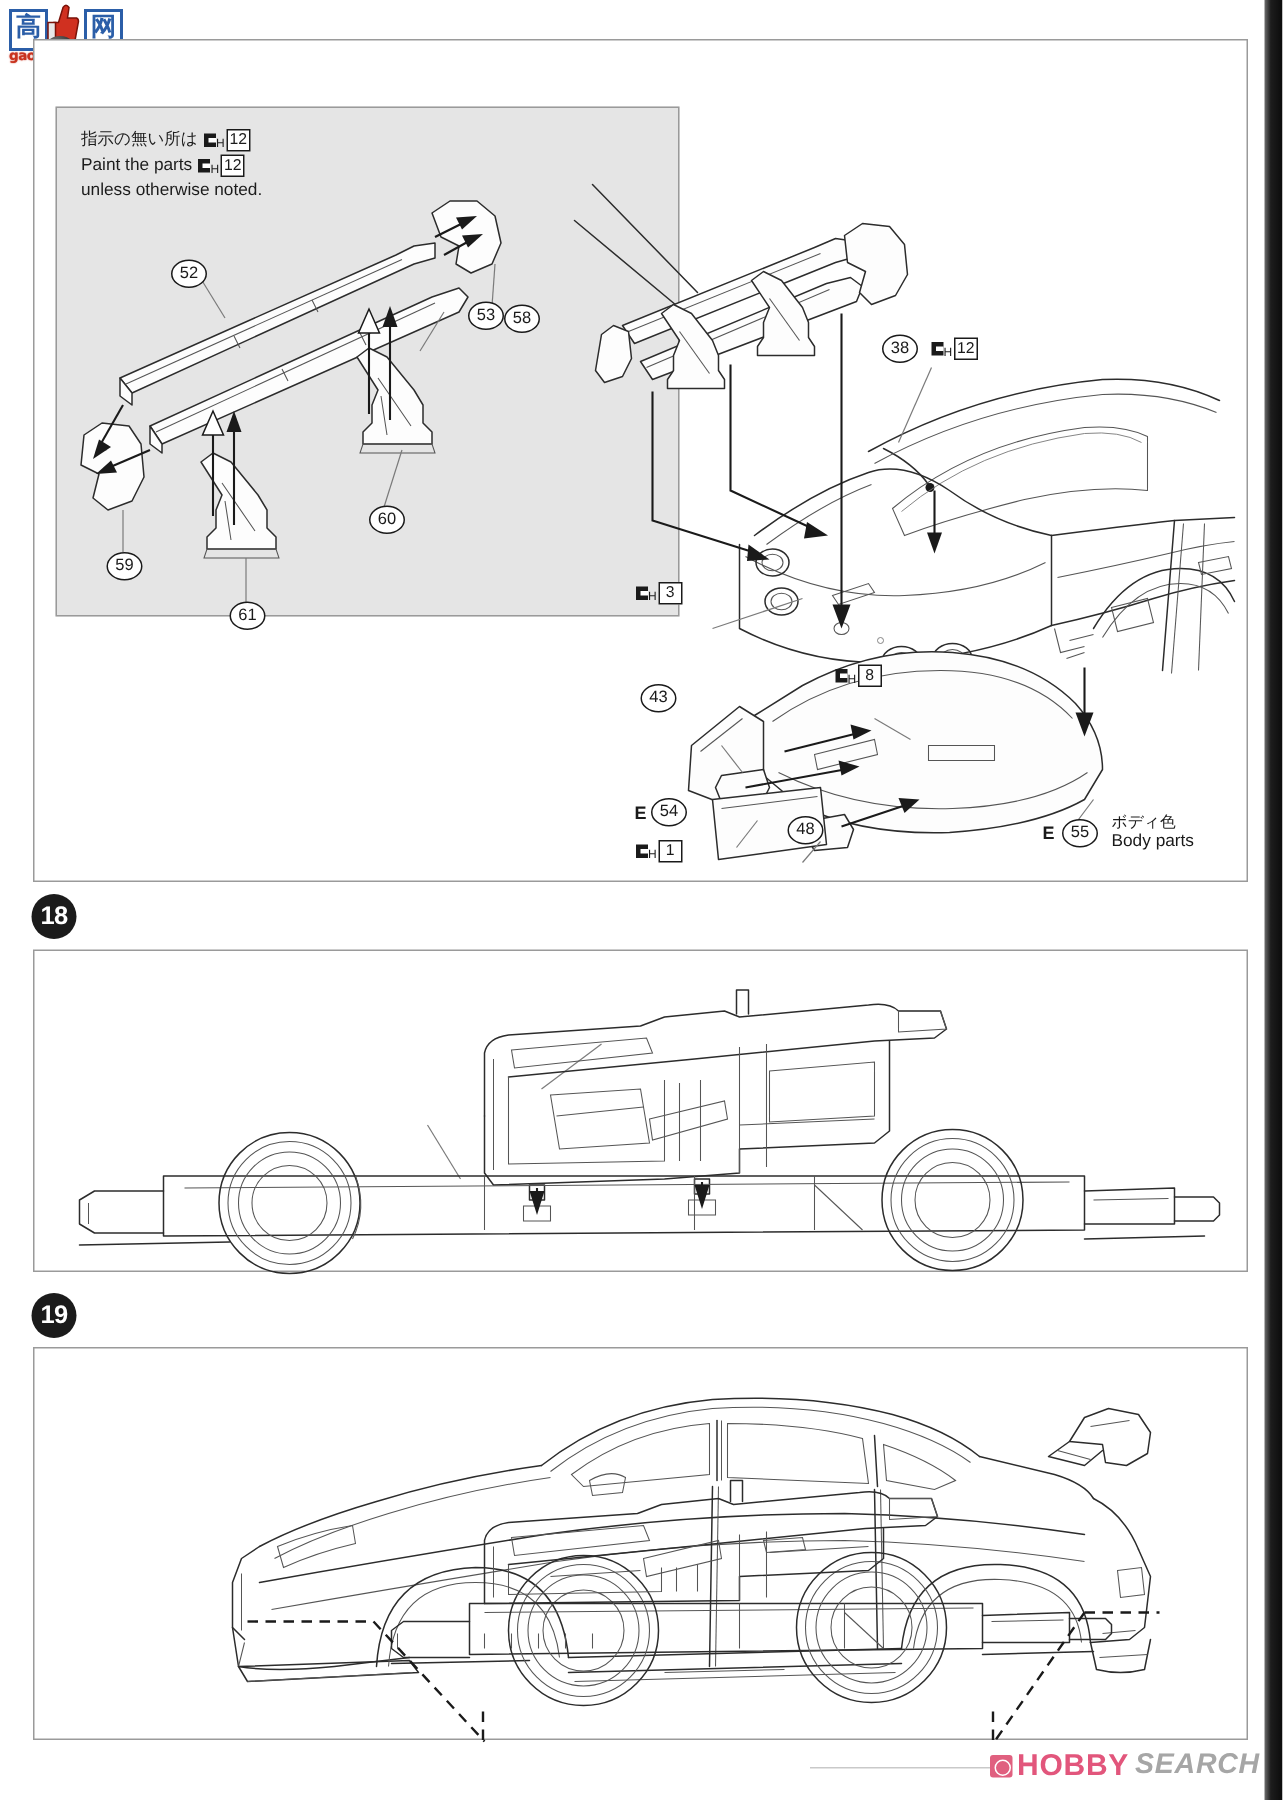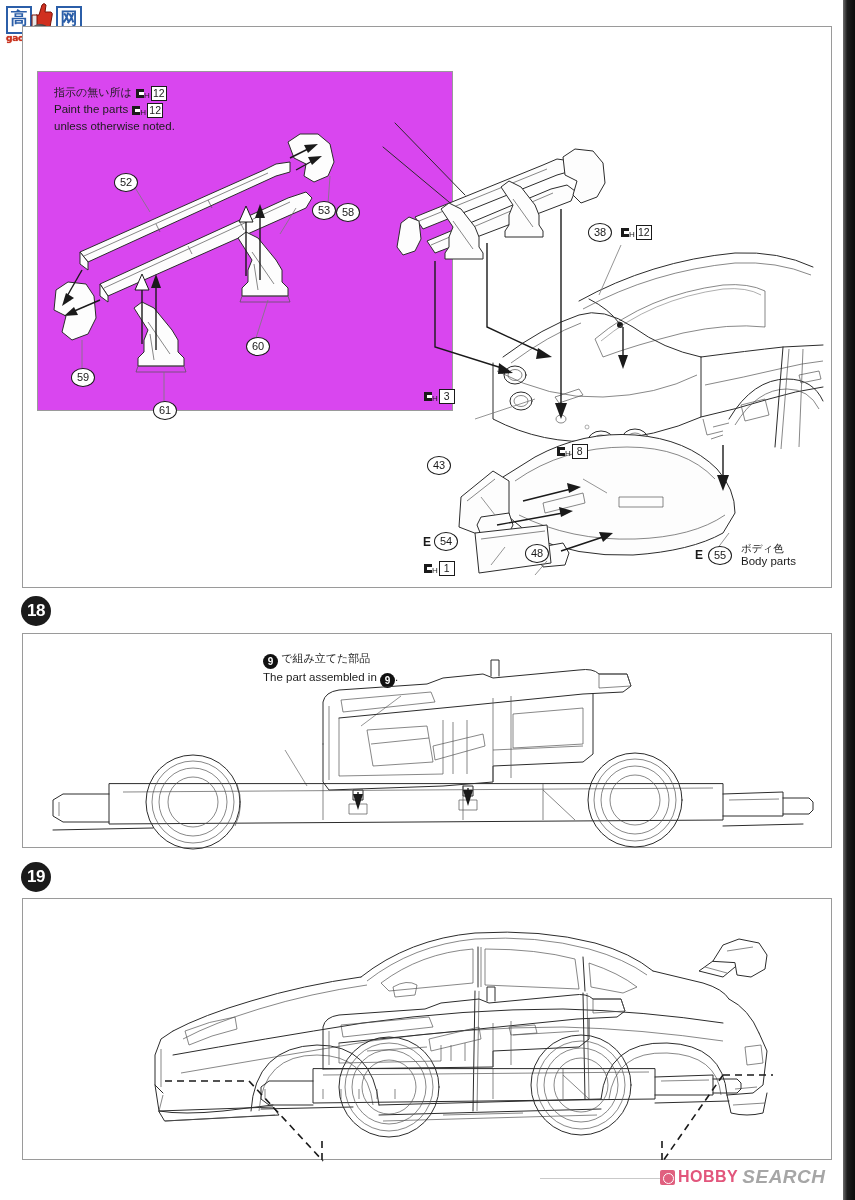--- a/index.html
+++ b/index.html
@@ -51,21 +51,21 @@
     border:1px solid #9a9a9a;
     background:#ffffff;
     box-sizing:border-box;
   }
   #panel-17{left:22px;top:26px;width:810px;height:562px;}
   #panel-18{left:22px;top:633px;width:810px;height:215px;}
   #panel-19{left:22px;top:898px;width:810px;height:262px;}
 
   .inner-box{
     position:absolute;left:14px;top:44px;width:416px;height:340px;
-    border:1px solid #9a9a9a;box-sizing:border-box;background:#d946ef;
+    border:1px solid #9a9a9a;box-sizing:border-box;background:#e5e5e5;
   }
 
   
   .step-marker{
     position:absolute;width:30px;height:30px;border-radius:50%;
     background:#1b1b1b;color:#ffffff;
     font-size:17px;font-weight:bold;
     display:flex;align-items:center;justify-content:center;
     font-family:"Liberation Sans",sans-serif;
     letter-spacing:-0.5px;
@@ -139,21 +139,21 @@
   }
   .hs-mark{
     width:15px;height:15px;background:#e0607f;border-radius:2px;
     margin-right:3px;position:relative;
   }
   .hs-mark:after{
     content:"";position:absolute;left:3px;top:3px;width:9px;height:9px;
     border:1.5px solid #fff;border-radius:50%;
   }
   .hs-hobby{
-    font-size:16px;font-weight:bold;color:#e2567c;letter-spacing:0.5px;
+    font-size:20px;font-weight:bold;color:#e2567c;letter-spacing:0.5px;
     font-family:"Liberation Sans",sans-serif;
   }
   .hs-search{
     font-size:19px;font-weight:bold;color:#a6a6a6;letter-spacing:0.5px;
     margin-left:4px;font-family:"Liberation Sans",sans-serif;font-style:italic;
   }
   .hs-rule{
     position:absolute;left:540px;top:1178px;width:130px;height:1px;background:#c9c9c9;
   }
 </style>
@@ -467,30 +467,20 @@
         <span class="jp" style="font-size:10.5px;display:block;">ボディ色</span>
         <span style="font-size:11.5px;display:block;">Body parts</span>
       </span>
     </div>
   </div>
 
   <div class="step-marker" id="step-18-marker">18</div>
 
   <div class="panel" id="panel-18">
 
-    <div class="note" style="left:240px;top:16px;">
-      <div>
-        <span class="bullet">9</span>
-        <span class="jp">で組み立てた部品</span>
-      </div>
-      <div>
-        <span>The part assembled in</span>
-        <span class="bullet">9</span><span>.</span>
-      </div>
-    </div>
 
 
     <svg class="art" width="810" height="215" viewBox="0 0 810 215">
 
       <path class="leader" d="M378,62 L338,92"></path>
       <path class="leader" d="M262,116 L284,152"></path>
 
       <g>
         <path class="ln" d="M300,110 L300,68 Q302,58 316,56 L404,50 L420,44 L460,40 L470,44 L556,36 Q570,34 576,40 L604,40 L608,52 L600,58 L560,60 L440,72 L316,84"></path>
         <path class="ln" d="M300,110 L300,148 L306,156 L420,152 L470,148 L470,132 L560,128 L570,120 L570,60"></path>

